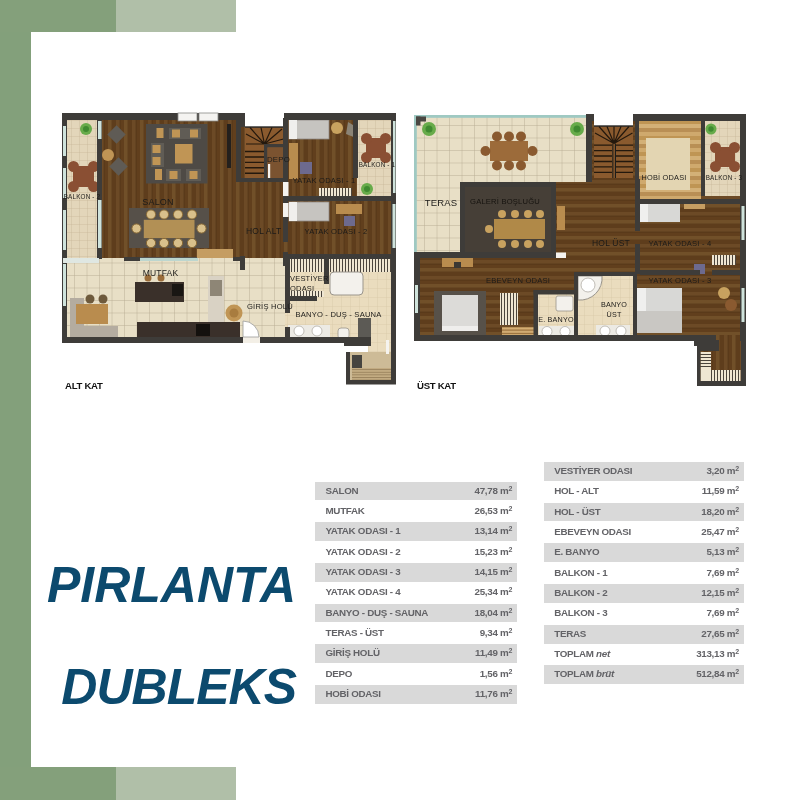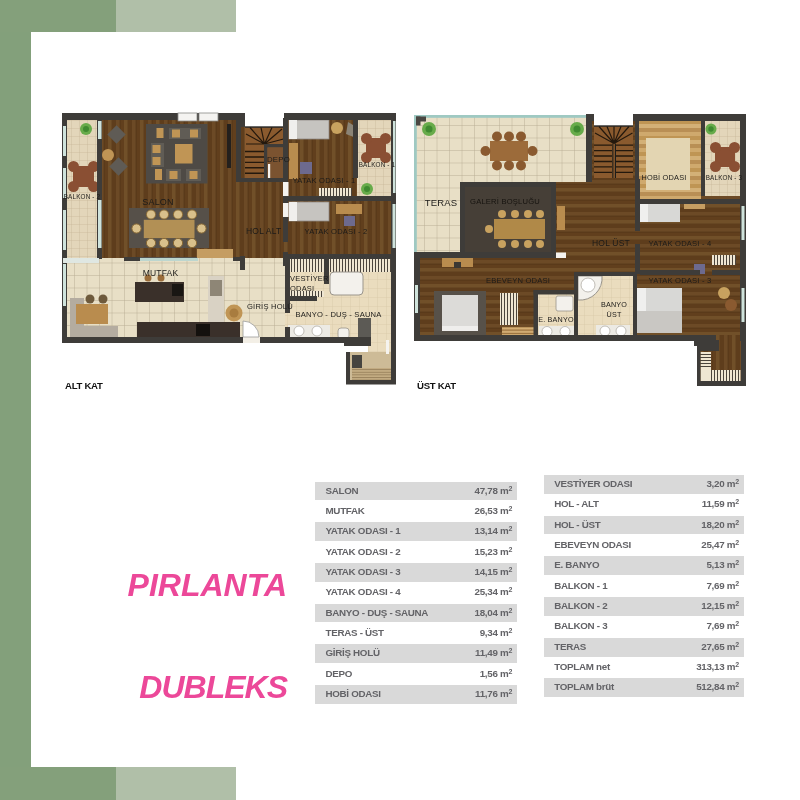--- a/index.html
+++ b/index.html
@@ -7,21 +7,21 @@
        font-family:"Liberation Sans", sans-serif;}
   .abs{position:absolute;}
   
   .tbl{position:absolute;width:202px;}
   .trow{height:18.8px;margin-bottom:1.55px;line-height:18.8px;white-space:nowrap;
         font-size:9.8px;font-weight:bold;letter-spacing:-0.3px;color:#636367;}
   .trow.g{background:#d9d9d9;}
   .trow .nm{position:absolute;left:10.5px;}
   .trow .vl{position:absolute;right:5px;}
   .vl sup{font-size:7px;vertical-align:baseline;position:relative;top:-3px;}
-  .it{}
+  .it{font-style:italic;}
 </style>
 </head>
 <body>
 
 <div class="abs" style="left:0;top:0;width:31px;height:800px;background:#83a07b;"></div>
 
 <div class="abs" style="left:0;top:0;width:116px;height:32px;background:#84a07b;"></div>
 
 <div class="abs" style="left:116px;top:0;width:120px;height:32px;background:#b0bfa8;"></div>
 
@@ -578,22 +578,22 @@
     <text x="556" y="321.5" text-anchor="middle" font-size="7.2">E. BANYO</text>
 
     <text x="614" y="307" text-anchor="middle" font-size="7.2">BANYO</text>
     <text x="614" y="317" text-anchor="middle" font-size="7.2">ÜST</text>
 
     <text x="417" y="389" font-size="9.6" font-weight="bold" fill="#121212" letter-spacing="-0.3">ÜST KAT</text>
   </g>
 </g>
 </svg>
 
-<div class="abs" style="left:3px;top:560px;width:284px;text-align:right;color:#ec4899;
-     font-weight:bold;font-style:italic;font-size:32px;line-height:51.2px;">
+<div class="abs" style="left:12px;top:560px;width:284px;text-align:right;color:#0c4a6e;
+     font-weight:bold;font-style:italic;font-size:50px;line-height:51.2px;">
   PIRLANTA<br><br><span style="letter-spacing:-1px;">DUBLEKS</span>
 </div>
 
 <div class="tbl" style="left:315px;top:481.5px;">
   <div class="trow g">
       <span class="nm">SALON</span>
       <span class="vl">47,78 m<sup>2</sup></span>
     </div>
   <div class="trow">
       <span class="nm">MUTFAK</span>
@@ -630,21 +630,21 @@
   <div class="trow">
       <span class="nm">DEPO</span>
       <span class="vl">1,56 m<sup>2</sup></span>
     </div>
   <div class="trow g">
       <span class="nm">HOBİ ODASI</span>
       <span class="vl">11,76 m<sup>2</sup></span>
     </div>
 </div>
 
-<div class="tbl" style="left:543.75px;top:475px;width:200px;">
+<div class="tbl" style="left:543.75px;top:462px;width:200px;">
   <div class="trow g">
       <span class="nm">VESTİYER ODASI</span>
       <span class="vl">3,20 m<sup>2</sup></span>
     </div>
   <div class="trow">
       <span class="nm">HOL - ALT</span>
       <span class="vl">11,59 m<sup>2</sup></span>
     </div>
   <div class="trow g">
       <span class="nm">HOL - ÜST</span>

